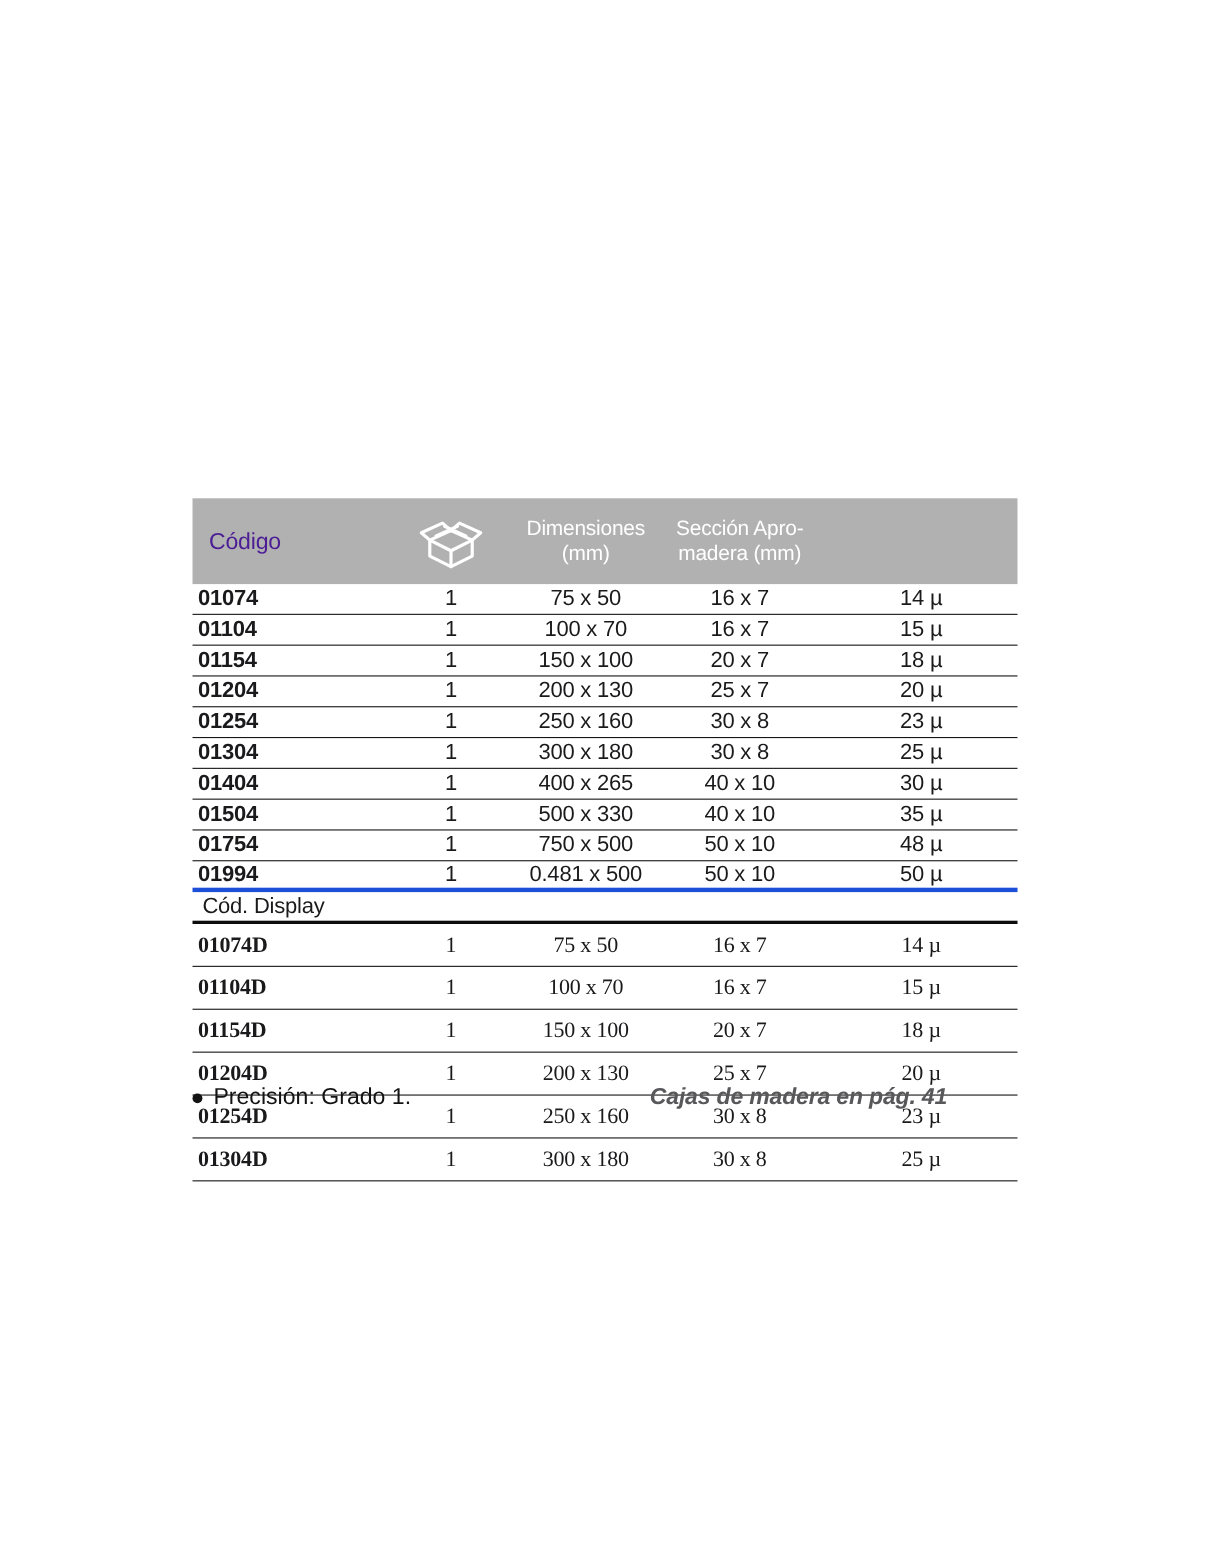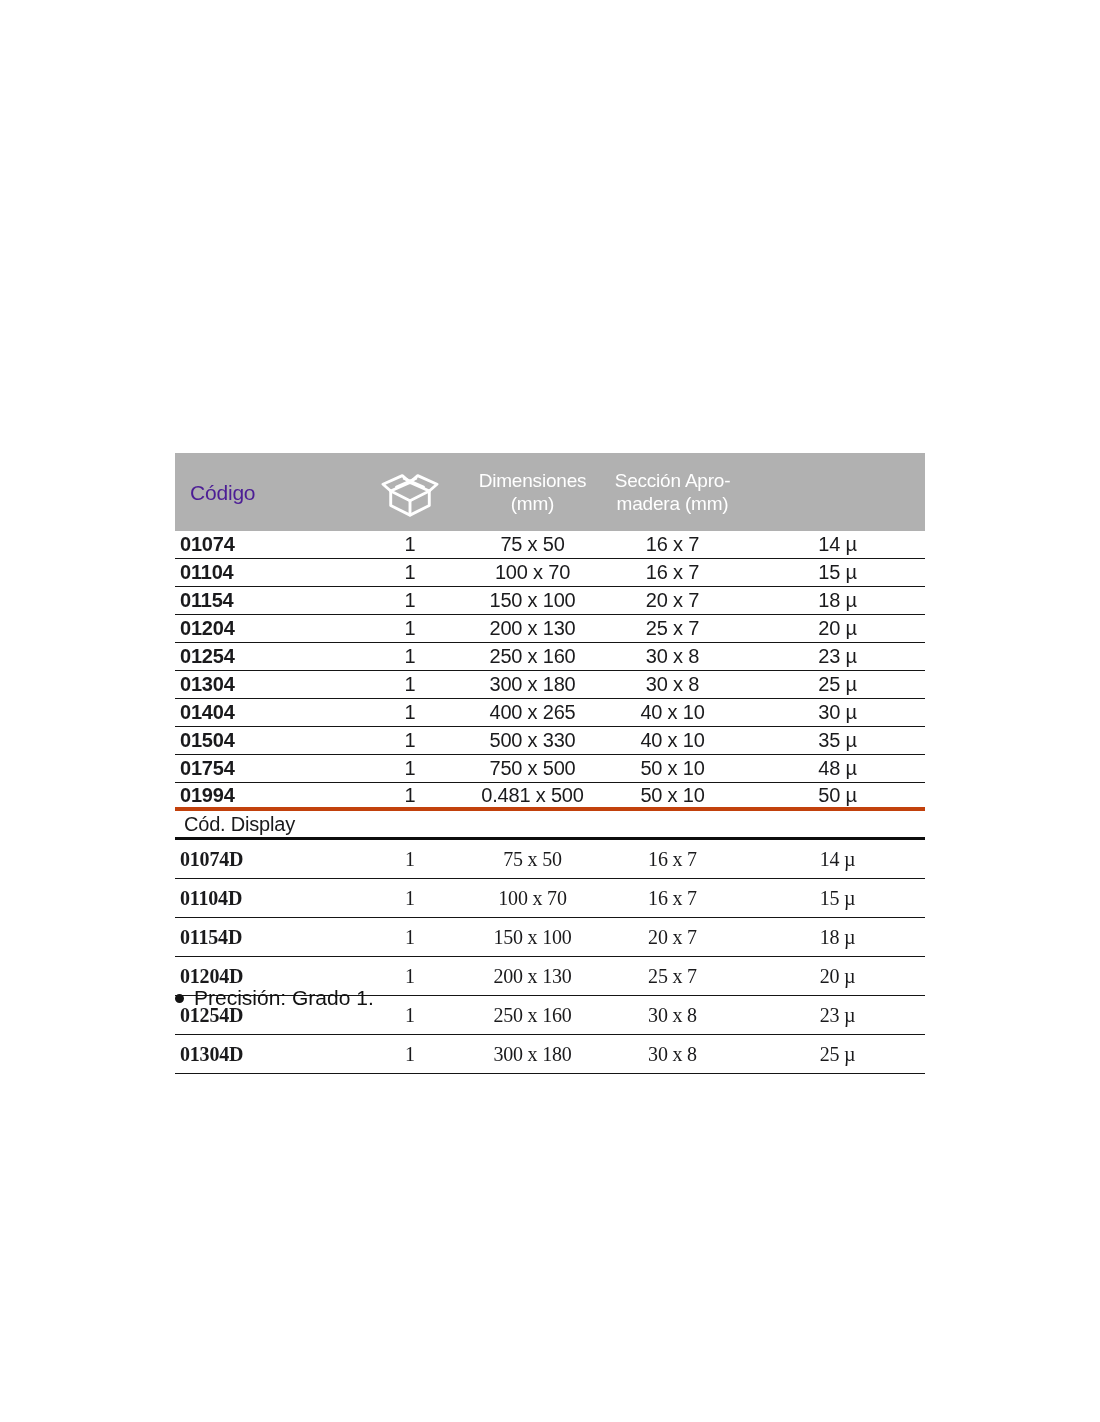--- a/index.html
+++ b/index.html
@@ -48,21 +48,21 @@
   .trow{
     display:grid;
     grid-template-columns:175px 120px 125px 155px 175px;
     height:28px;
     box-sizing:border-box;
     border-bottom:1.5px solid var(--line);
     align-items:center;
     font-size:20px;
   }
   .trow.short{height:39px;font-family:Liberation Serif, serif;}
-  .trow.thick4{border-bottom:4px solid #c2410c;}
+  .trow.thick4{border-bottom:4px solid #1d4ed8;}
   .trow.thick3{border-bottom:3px solid #0d0d0d;}
   .label-row{
     grid-template-columns:750px;
     height:29px;
   }
   .td{text-align:center;letter-spacing:-0.2px;}
   .td-code{text-align:left;padding-left:5px;font-weight:700;}
   .td-label{text-align:left;padding-left:9px;font-size:20px;}
   .footer{
     position:absolute;left:175px;top:986px;width:750px;
@@ -221,15 +221,16 @@
     <div class="td td-tol">25 µ</div>
   </div>
       </div>
   </div>
 
   <div class="footer">
     <div class="precision">
       <span class="dot"></span>
       <span>Precisión: Grado 1.</span>
     </div>
+    <div class="note">Cajas de madera en pág. 41</div>
   </div>
 
 </div>
 
 </body></html>

